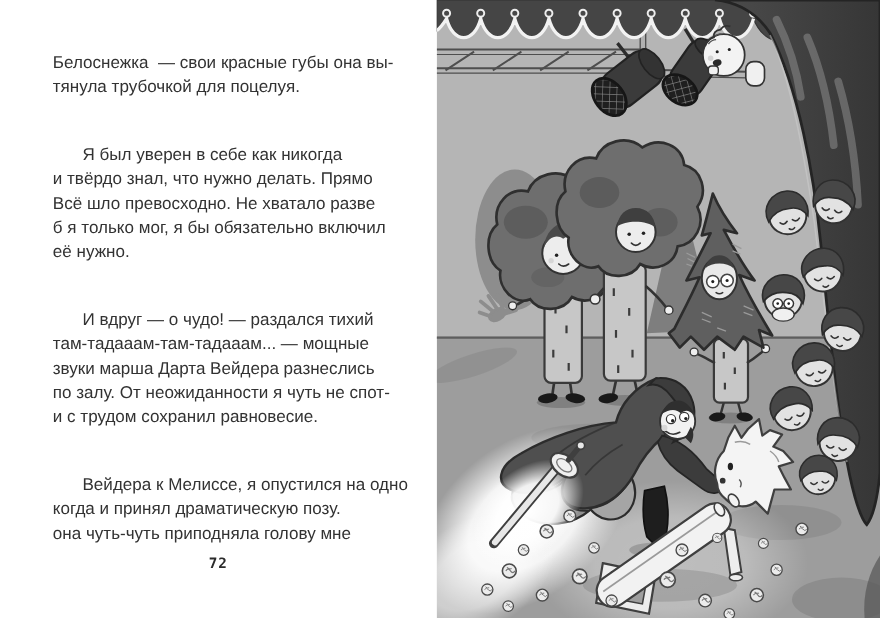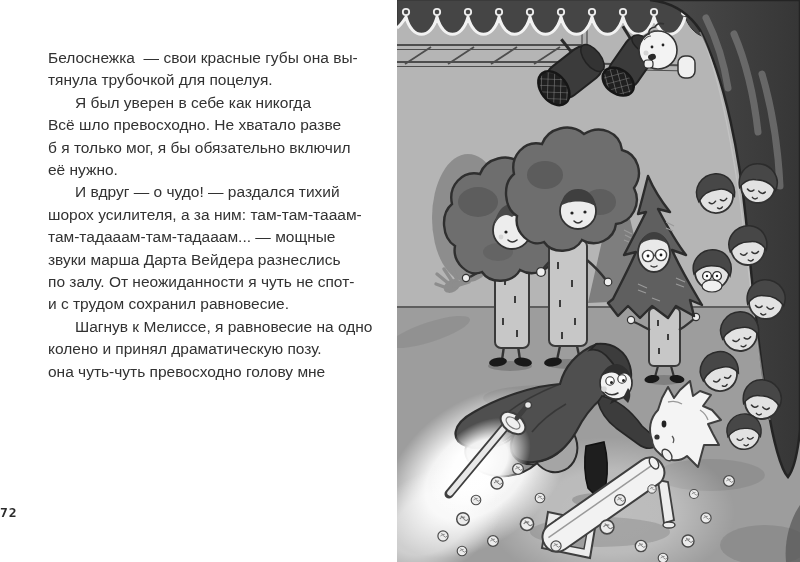--- a/index.html
+++ b/index.html
@@ -2,22 +2,22 @@
 <html style="--paper: #ffffff; --ink: #323232; --wall: #b5b5b5; --floor: #9d9d9d; --curtain: #454545; --foliage: #6e6e6e; --fir: #5f5f5f; --trunk: #c7c7c7; --skin: #efefef; --glow: #ffffff;"><head>
 <meta charset="utf-8">
 <style>
   html,body{margin:0;padding:0;background:#fff;}
   .spread{position:relative;width:800px;height:562px;overflow:hidden;background:#fff;
           font-family:"Liberation Sans","DejaVu Sans",sans-serif;}
   .left-page{position:absolute;left:0;top:0;width:397px;height:452px;background:#fff;}
   .text-block{position:absolute;left:48px;top:47px;width:346px;color:var(--ink,#323232);
               font-size:15.5px;line-height:22.4px;font-weight:500;}
   .line{white-space:pre;}
-  .line.indent{padding-left:27px;}
-  .page-number{position:absolute;left:0;top:505px;width:397px;
+  .line.indent{padding-left:27px;margin-top:38px;}
+  .page-number{position:absolute;left:0;top:505px;width:397px;text-align:center;
                font-size:13px;font-weight:bold;color:#2b2b2b;letter-spacing:1px;
                font-family:"DejaVu Sans Mono","Liberation Mono",monospace;}
   .right-page{position:absolute;left:397px;top:0;width:403px;height:562px;}
   svg{display:block;}
   .wall{fill:var(--wall,#b5b5b5);}
   .floor{fill:var(--floor,#9d9d9d);}
   .curtain{fill:var(--curtain,#454545);}
   .foliage{fill:var(--foliage,#6e6e6e);}
   .fir{fill:var(--fir,#5f5f5f);}
   .trunk{fill:var(--trunk,#c7c7c7);}
@@ -25,32 +25,32 @@
 </head>
 <body>
 
 <div class="spread">
 
   <div class="left-page">
     <div class="text-block" id="text-block">
         <div class="line">Белоснежка  — свои красные губы она вы-</div>
         <div class="line">тянула трубочкой для поцелуя.</div>
         <div class="line indent">Я был уверен в себе как никогда</div>
+        <div class="line">и твёрдо знал, что нужно делать. Прямо</div>
         <div class="line">Всё шло превосходно. Не хватало разве</div>
         <div class="line">б я только мог, я бы обязательно включил</div>
         <div class="line">её нужно.</div>
         <div class="line indent">И вдруг — о чудо! — раздался тихий</div>
-        <div class="line">шорох усилителя, а за ним: там-там-тааам-</div>
         <div class="line">там-тадааам-там-тадааам... — мощные</div>
         <div class="line">звуки марша Дарта Вейдера разнеслись</div>
         <div class="line">по залу. От неожиданности я чуть не спот-</div>
         <div class="line">и с трудом сохранил равновесие.</div>
-        <div class="line indent">Шагнув к Мелиссе, я равновесие на одно</div>
-        <div class="line">колено и принял драматическую позу.</div>
-        <div class="line">она чуть-чуть превосходно голову мне</div>
+        <div class="line indent">Вейдера к Мелиссе, я опустился на одно</div>
+        <div class="line">когда и принял драматическую позу.</div>
+        <div class="line">она чуть-чуть приподняла голову мне</div>
       </div>
     <div class="page-number">72</div>
   </div>
 
   <div class="right-page">
   <svg width="403" height="562" viewBox="397 0 403 562">
     <defs>
       <radialGradient id="glow">
         <stop offset="0" stop-color="#ffffff" stop-opacity="1"></stop>
         <stop offset="0.55" stop-color="#ffffff" stop-opacity="0.92"></stop>

